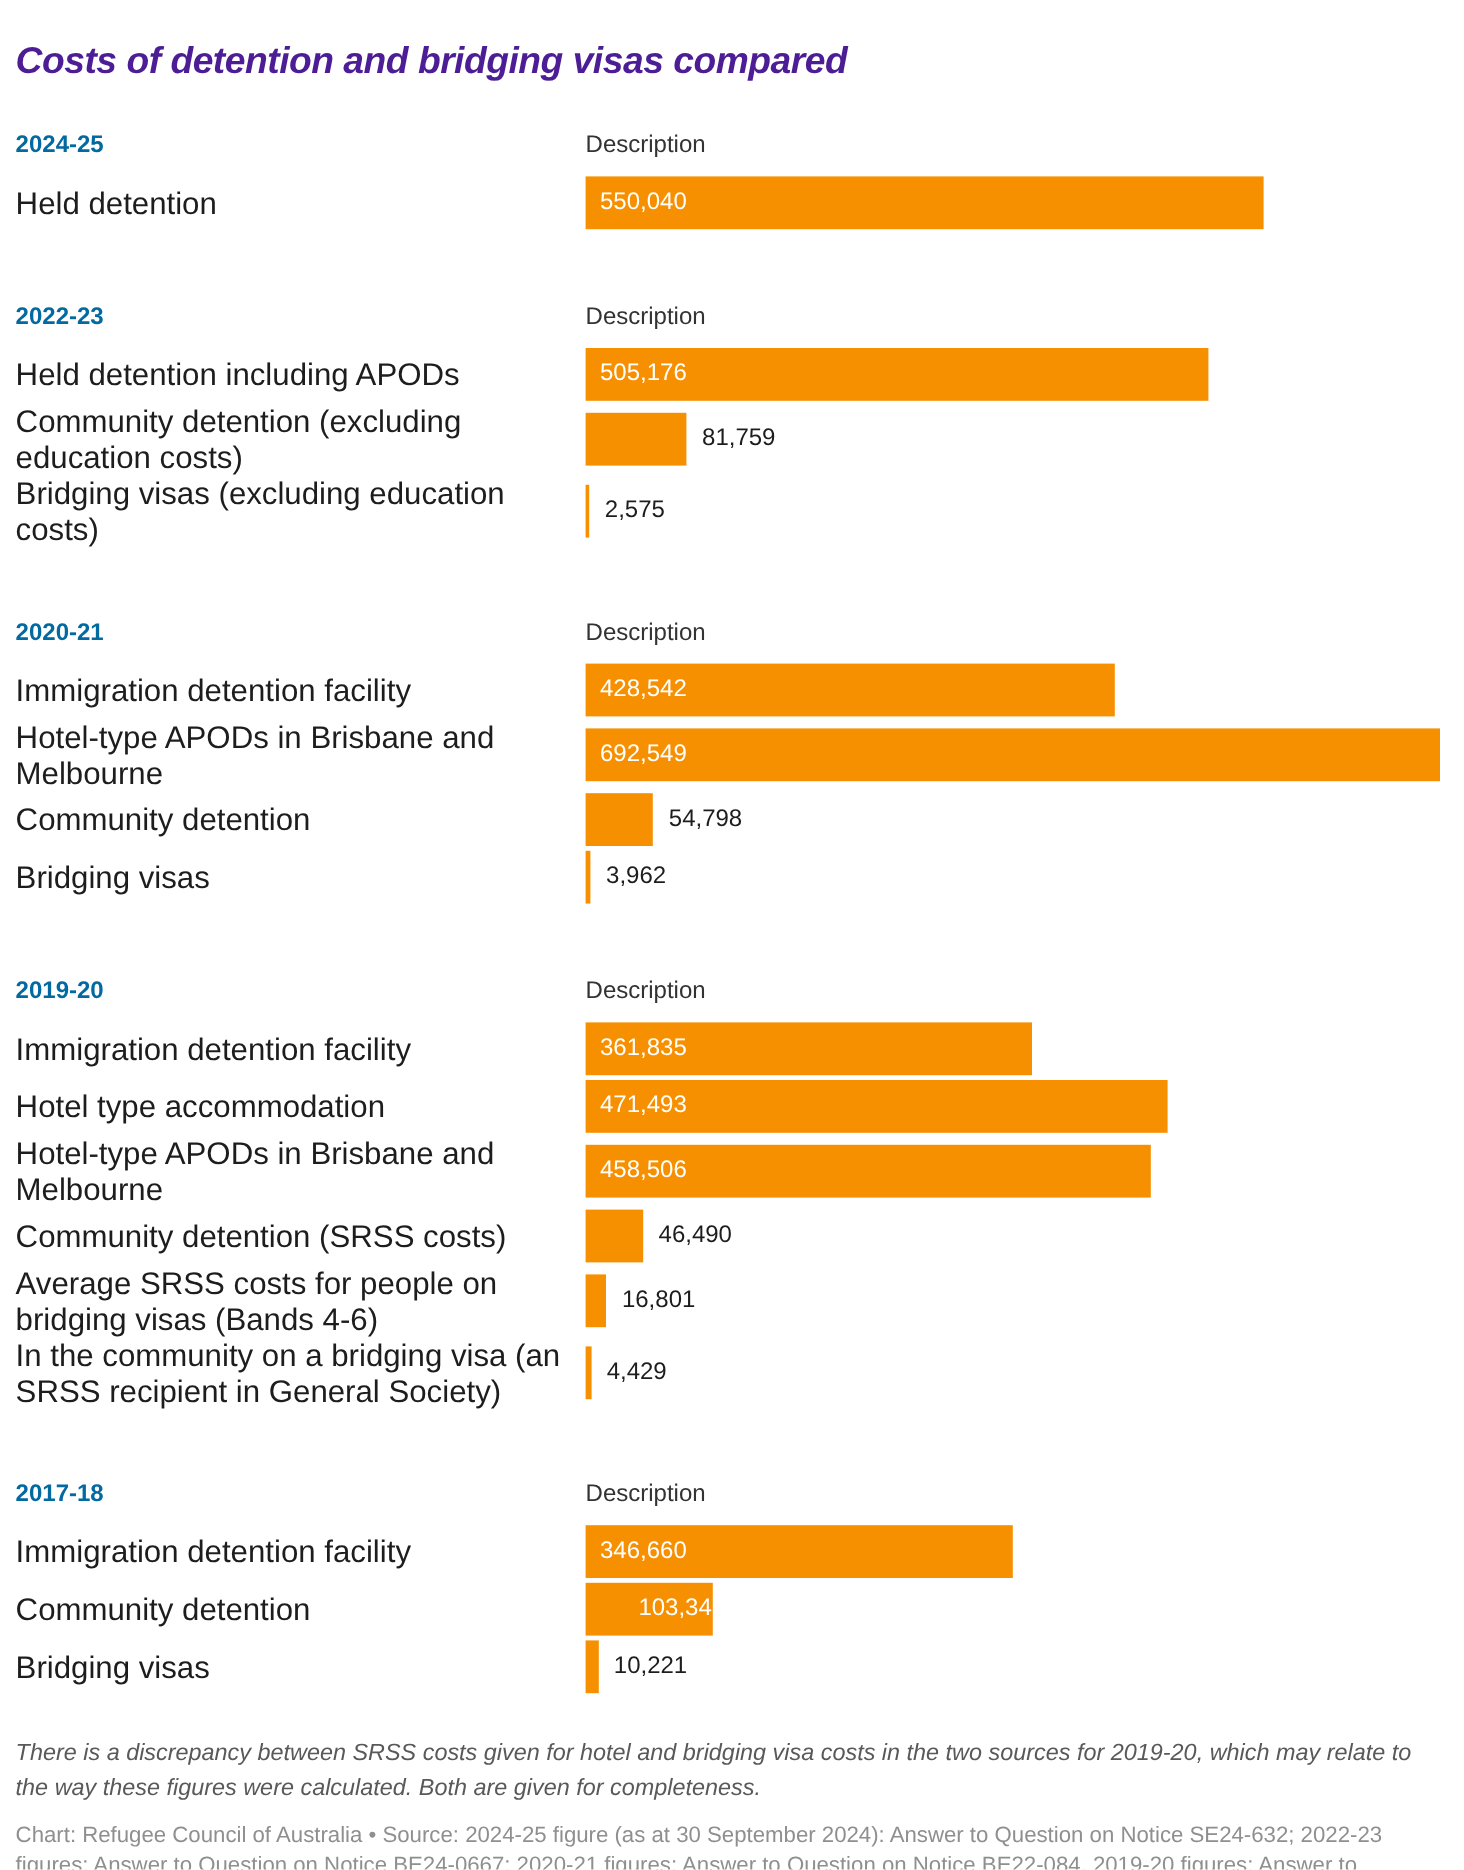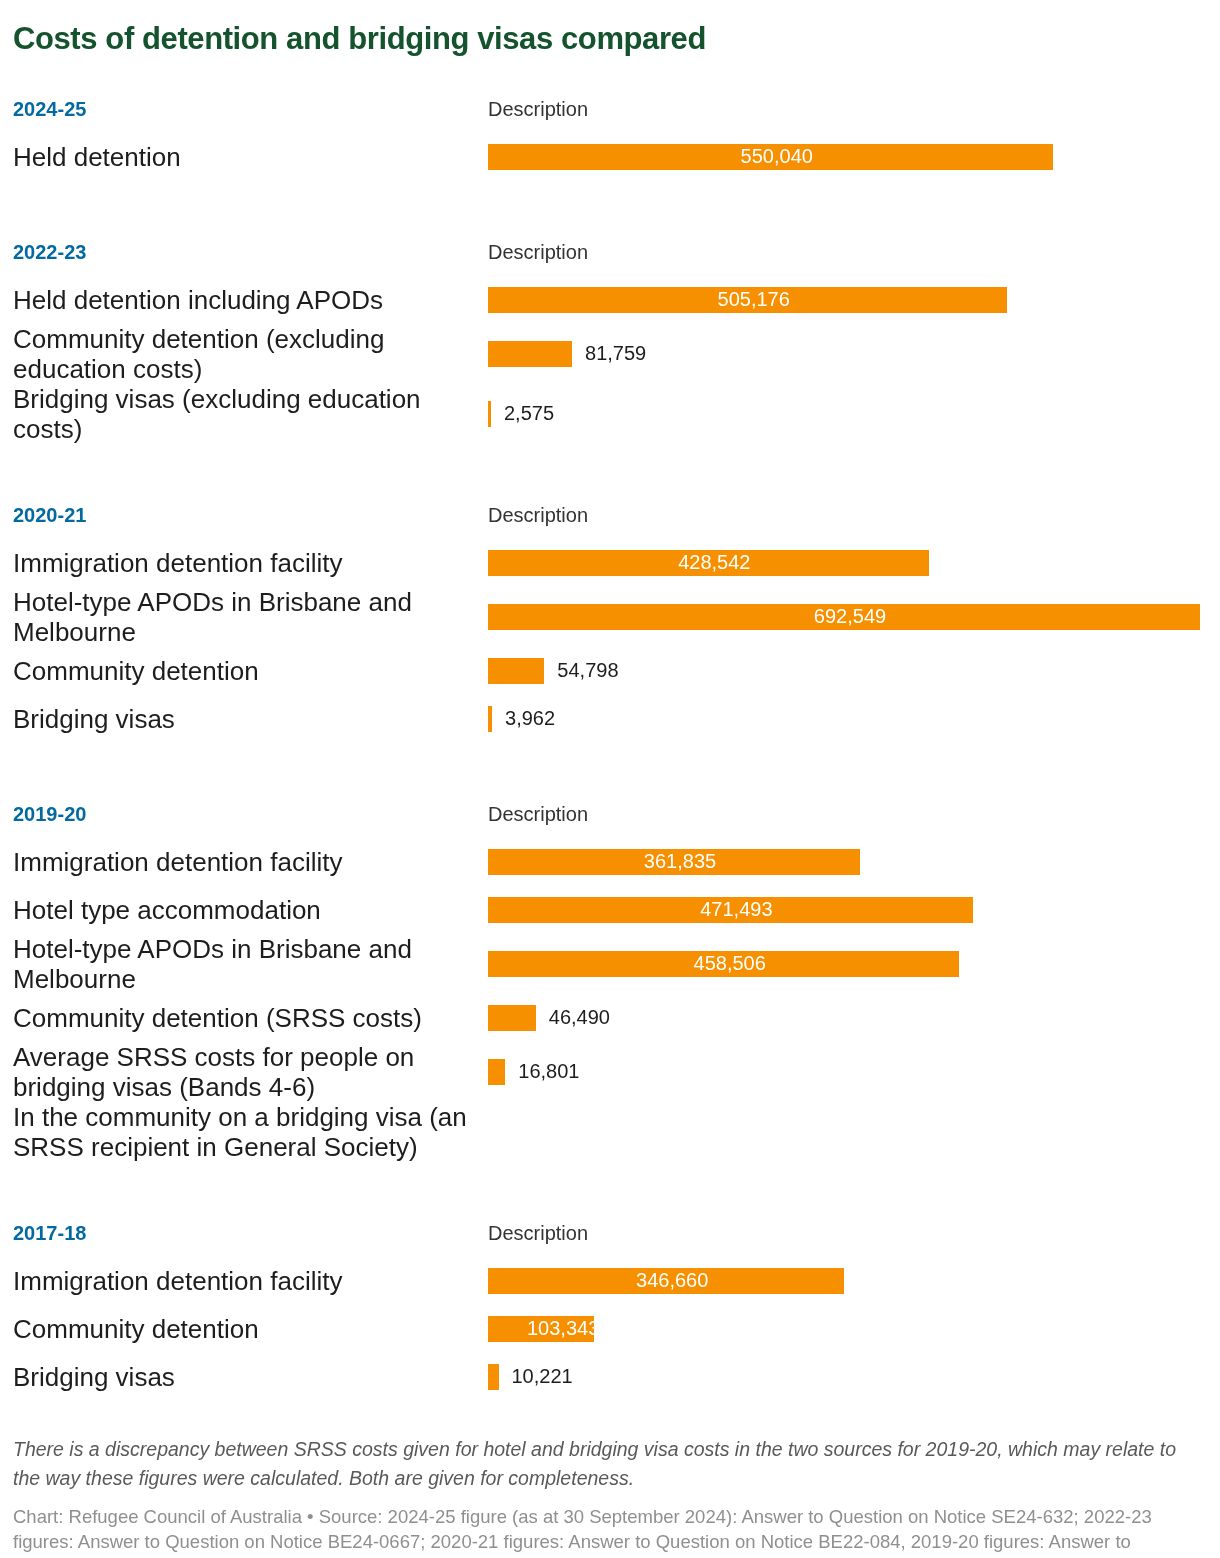--- a/index.html
+++ b/index.html
@@ -9,23 +9,24 @@
     height: 1558px;
     padding: 12px 20px 14px 13px;
     font-family: "Liberation Sans", "DejaVu Sans", sans-serif;
     color: #1d1d1d;
     overflow: hidden;
   }
   .title {
     font-size: 31px;
     font-weight: 700;
     letter-spacing: -0.4px;
-    color: #14532d;
+    color: #4c1d95;
     line-height: 1.35;
-    margin-top: 6px;
+    margin-top: 18px;
+    font-style: italic;
   }
   .group { margin-top: 48px; }
   .group.first { margin-top: 26px; }
   .group-header {
     display: grid;
     grid-template-columns: 475px 1fr;
     align-items: baseline;
     margin-bottom: 12px;
   }
   .group-year {
@@ -51,27 +52,26 @@
     color: #1d1d1d;
     padding-right: 14px;
   }
   .bar-cell {
     display: flex;
     align-items: center;
     height: 100%;
     min-height: 48px;
   }
   .bar {
-    height: 26px;
+    height: 44px;
     min-width: 3px;
     background: var(--bar-color, #F79000);
     display: flex;
     align-items: center;
     flex: 0 0 auto;
-    justify-content: center;
   }
   .val {
     font-size: 20px;
     white-space: nowrap;
   }
   .val.inside { color: #ffffff; padding-left: 12px; }
   .val.outside { color: #1d1d1d; margin-left: 13px; }
   .footnote {
     margin-top: 34px;
     font-size: 19.5px;
@@ -210,20 +210,24 @@
       </div>
       <div class="row">
         <div class="row-label">Average SRSS costs for people on bridging visas (Bands 4-6)</div>
         <div class="bar-cell">
           <div class="bar" style="width: 2.426%;"></div>
           <span class="val outside">16,801</span>
         </div>
       </div>
       <div class="row">
         <div class="row-label">In the community on a bridging visa (an SRSS recipient in General Society)</div>
+        <div class="bar-cell">
+          <div class="bar" style="width: 0.64%;"></div>
+          <span class="val outside">4,429</span>
+        </div>
       </div>
     </section>
     <section class="group">
       <div class="group-header">
         <div class="group-year">2017-18</div>
         <div class="desc-header">Description</div>
       </div>
       <div class="row">
         <div class="row-label">Immigration detention facility</div>
         <div class="bar-cell">

